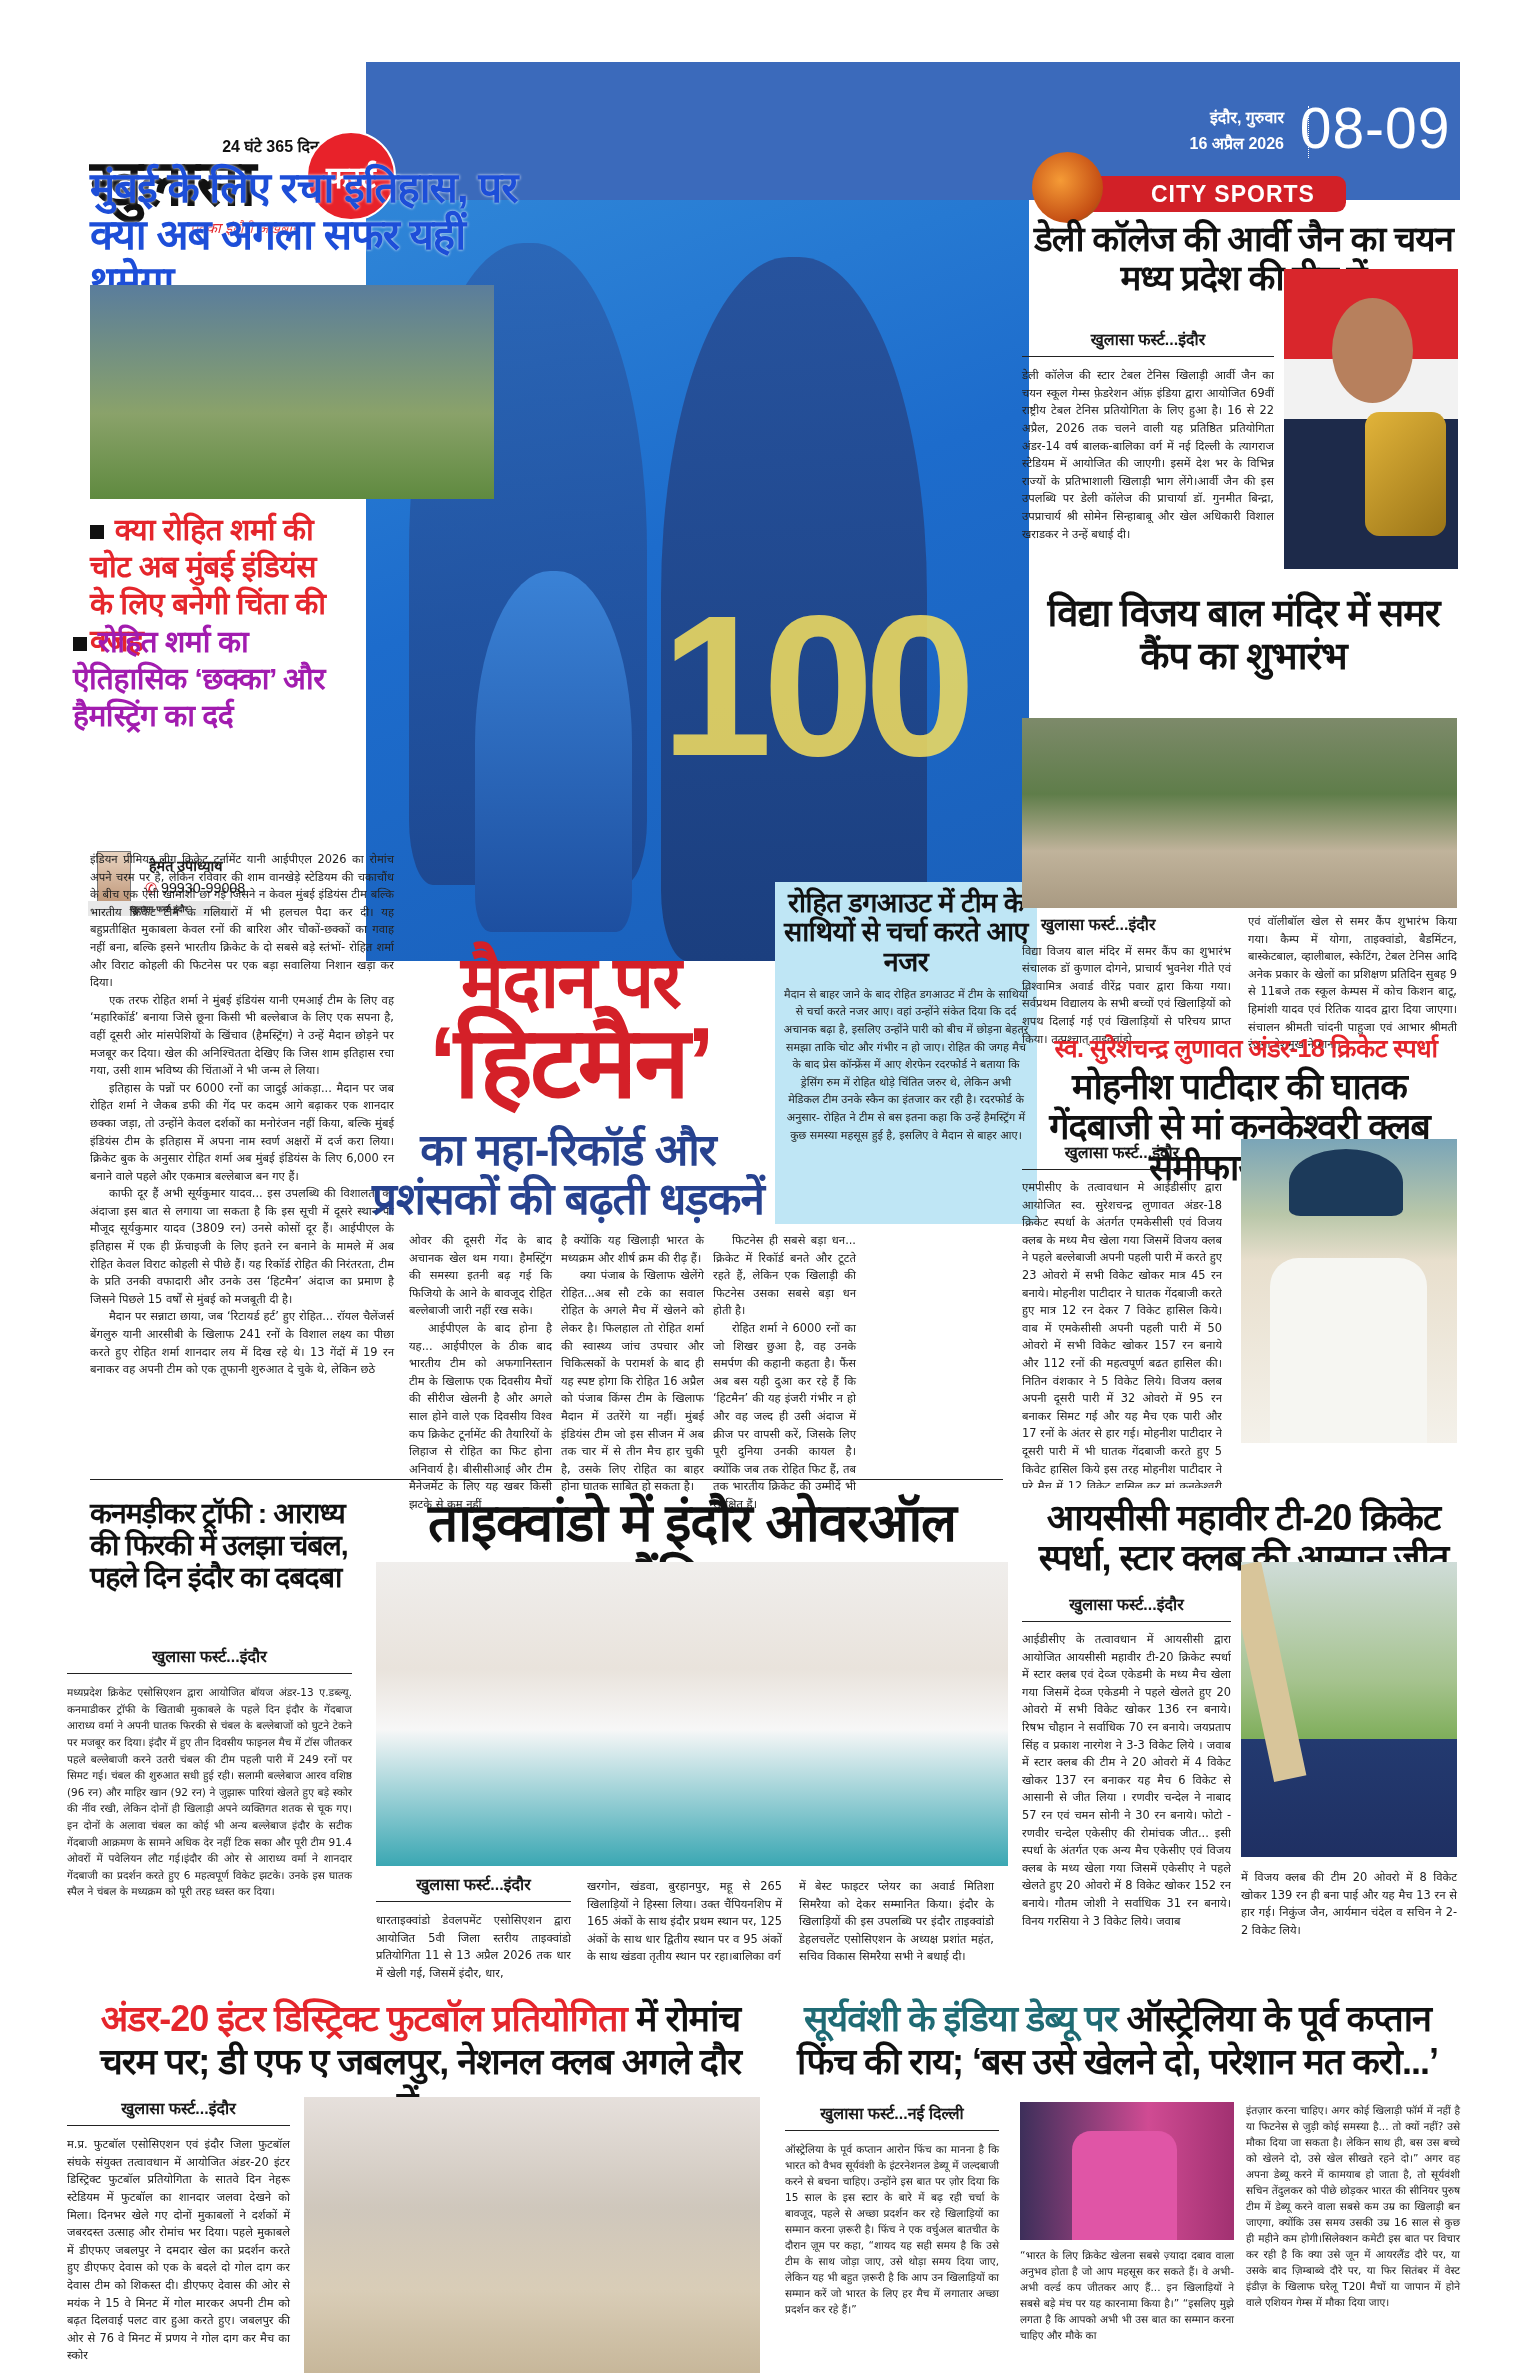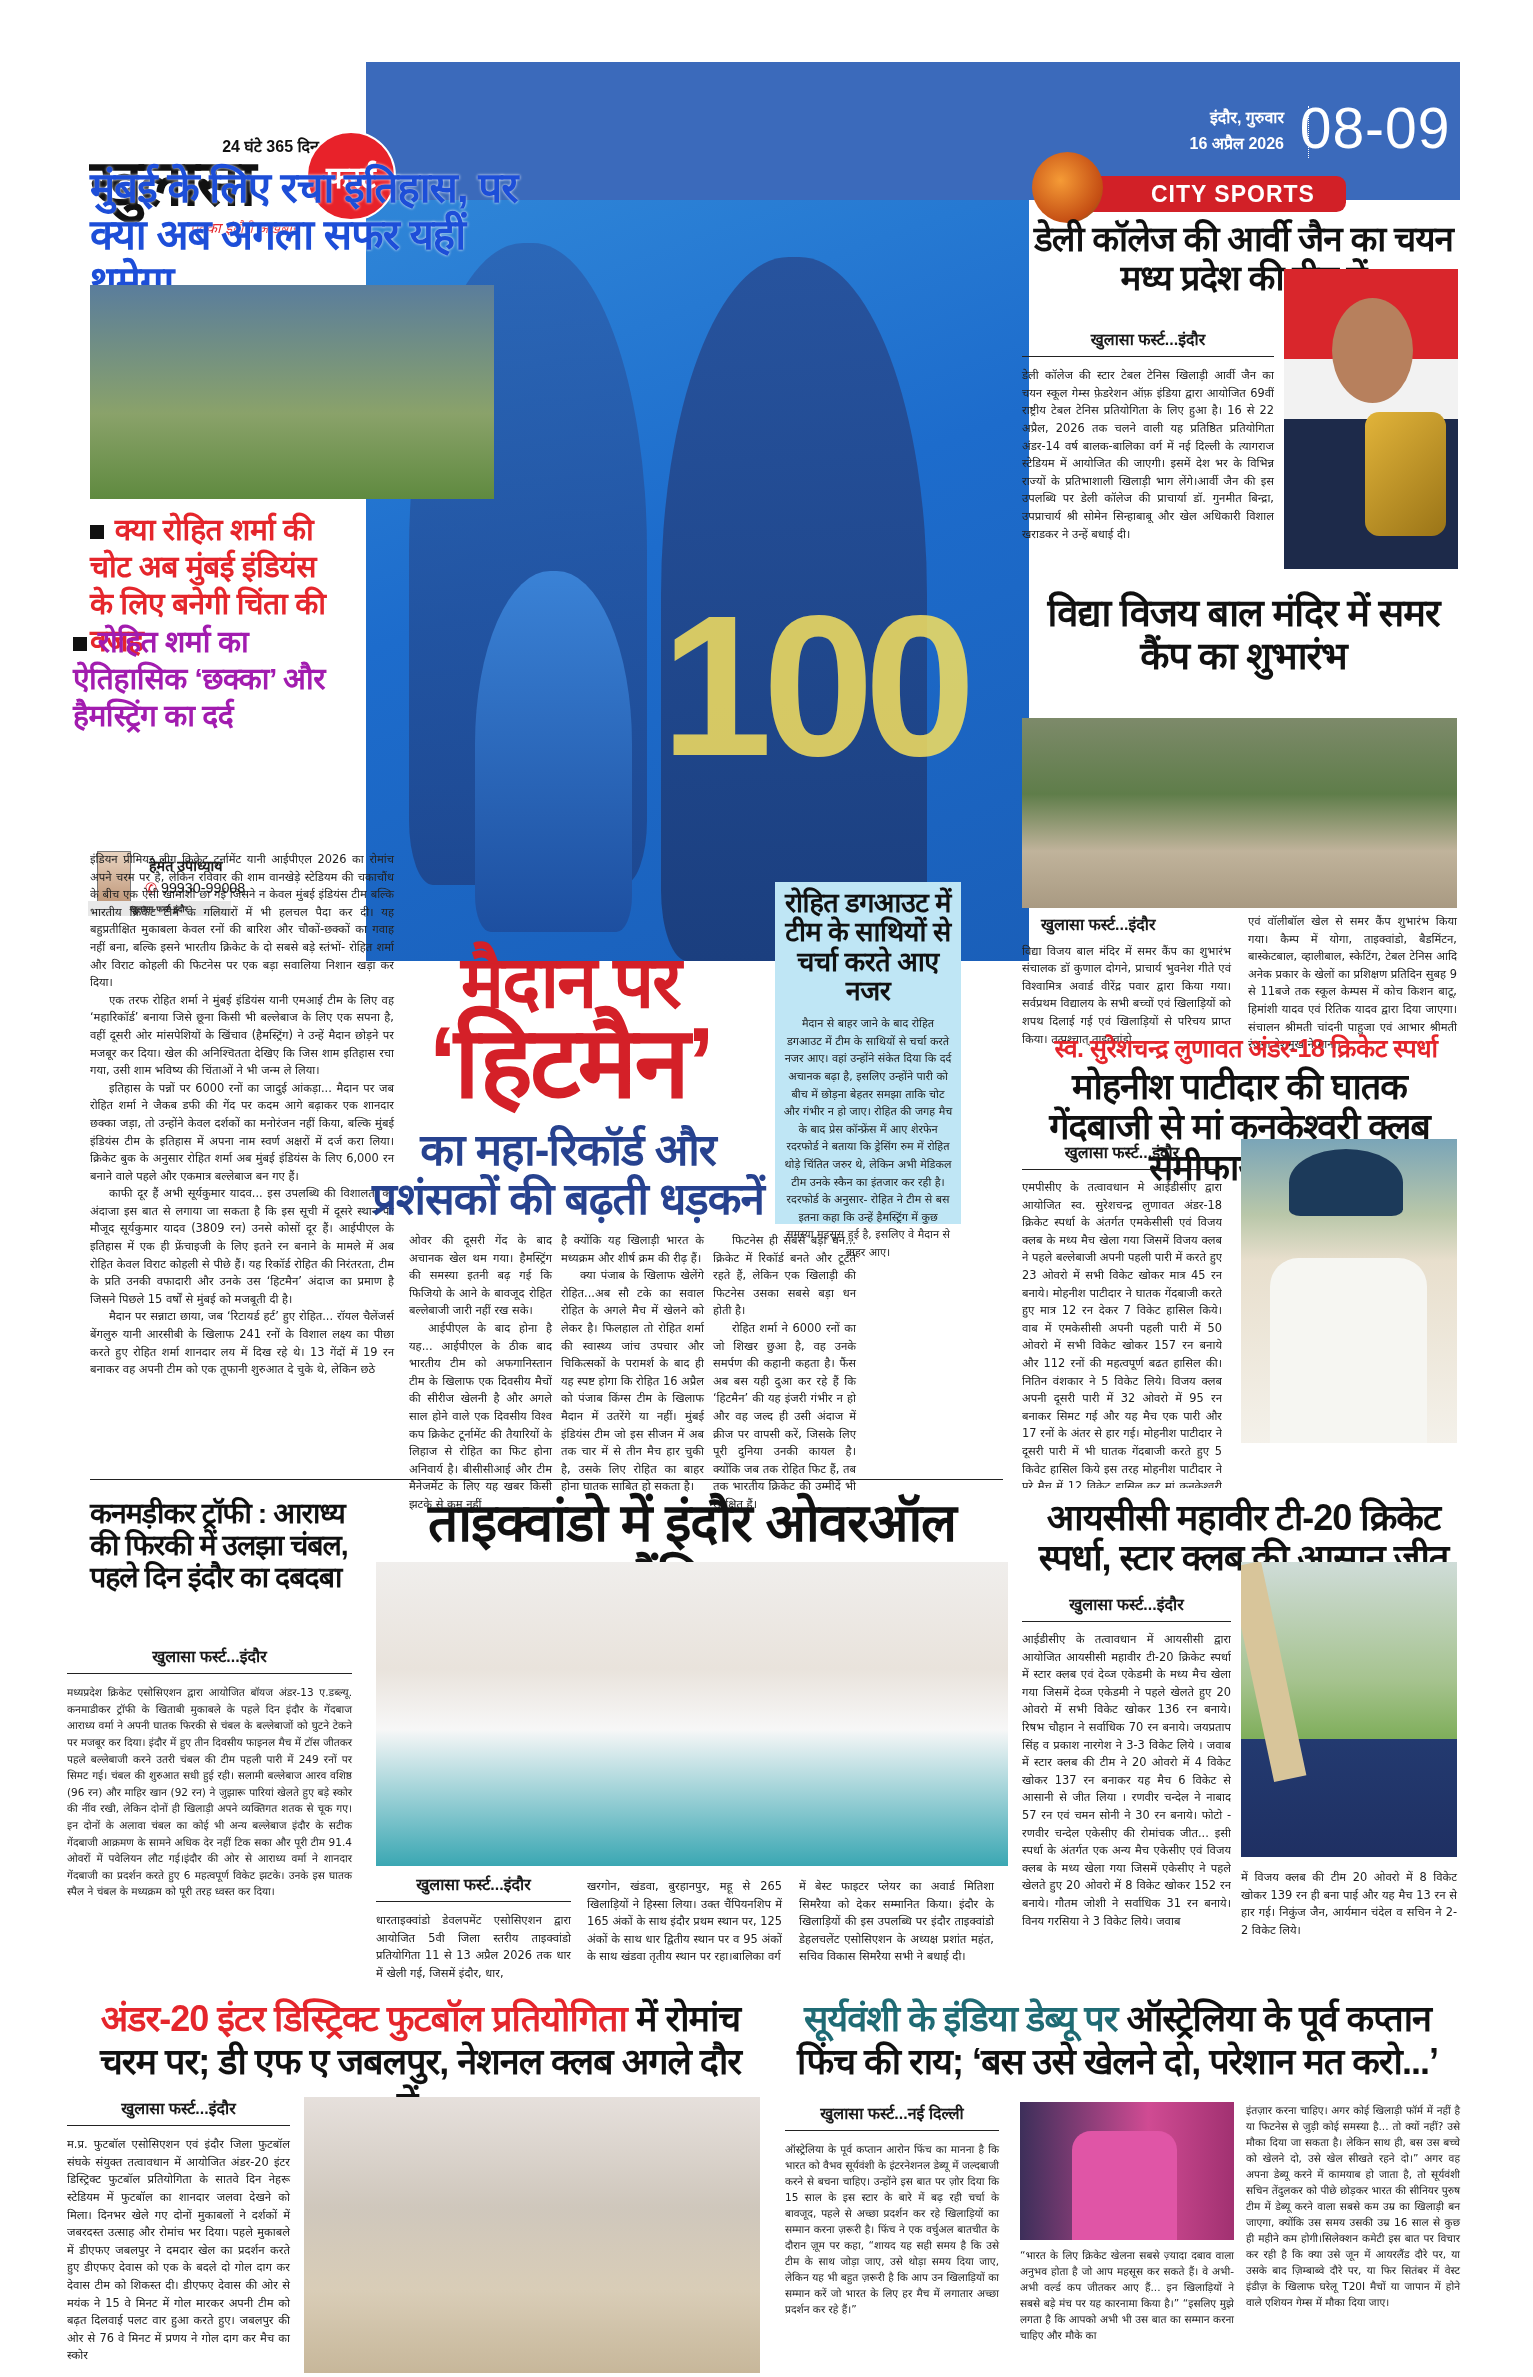--- a/index.html
+++ b/index.html
@@ -35,21 +35,21 @@
 #top-left-photo{left:90px;top:285px;width:404px;height:214px;background:linear-gradient(180deg,#5a7d9c 0%,#8aa26a 60%,#5f8a3f 100%)}
 
 
 .bullet-hd{font-family:"Liberation Sans",sans-serif;font-weight:700;font-size:30px;line-height:37px;letter-spacing:-0.5px}
 .sq{display:inline-block;width:14.3px;height:14.3px;background:#111;margin-right:10.5px;vertical-align:middle}
 
 
 #author-box{left:78px;top:851px;width:200px;height:71px}
 
 
-#inset{left:775px;top:882px;width:186px;height:342px;background:#bfe6f5;padding:6.7px 8.6px}
+#inset{left:775px;top:882px;width:262px;height:342px;background:#bfe6f5;padding:6.7px 8.6px}
 #inset h3{font-family:"Liberation Sans",sans-serif;font-weight:700;font-size:27px;line-height:29.5px;text-align:center;color:#111;letter-spacing:-0.5px}
 #inset p{font-size:11px;line-height:17.6px;text-align:center;margin-top:8.6px}
 
 #hitman-small{left:404px;top:949px;width:333px;text-align:center;font-size:72px;color:#d42028;font-weight:900;font-family:"Liberation Sans",sans-serif;line-height:67px;letter-spacing:-1.9px}
 #hitman-big{left:371px;top:1008px;width:399px;text-align:center;font-size:100px;color:#d42028;font-weight:900;font-family:"Liberation Sans",sans-serif;line-height:109px;letter-spacing:-2.9px}
 #hitman-sub{left:366px;top:1125px;width:404px;text-align:center;font-size:44px;color:#27428f;font-weight:900;font-family:"Liberation Sans",sans-serif;line-height:49px;letter-spacing:-1px}
 
 
 #city-sports{left:1051px;top:176px;width:295px;height:36px;background:#d22027;border-radius:9.5px;color:#fff;font-family:"Liberation Sans",sans-serif;font-weight:900;font-size:23px;line-height:36px;padding-left:100px;letter-spacing:1px}
 #city-icon{position:absolute;left:-19px;top:-24px;width:71px;height:71px;border-radius:50%;background:radial-gradient(circle at 40% 40%,#f59b36,#c44d13 70%,#2b6b2f)}

